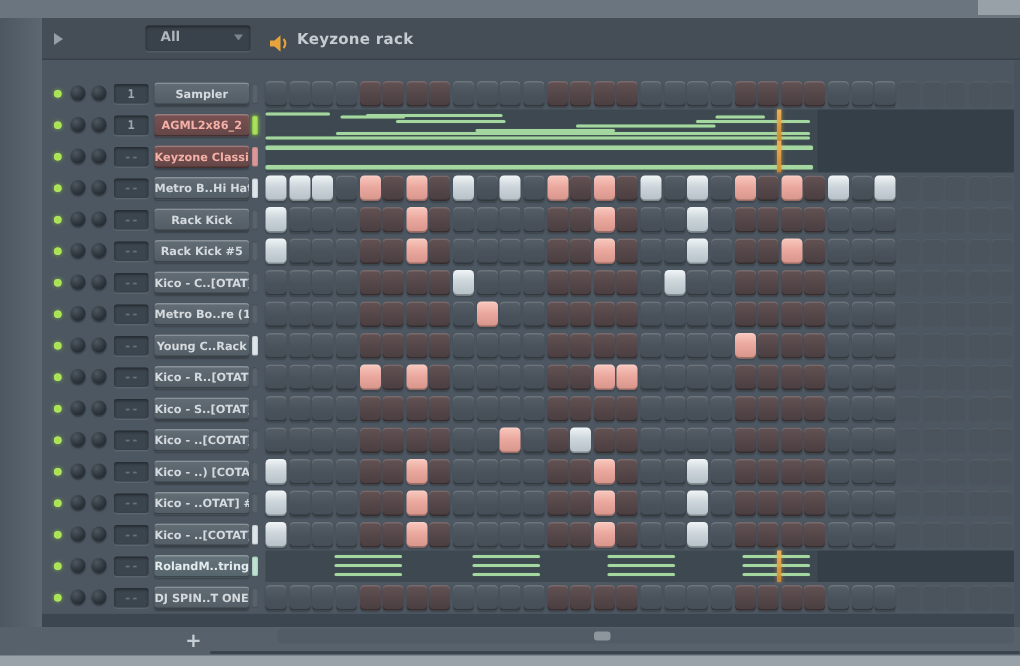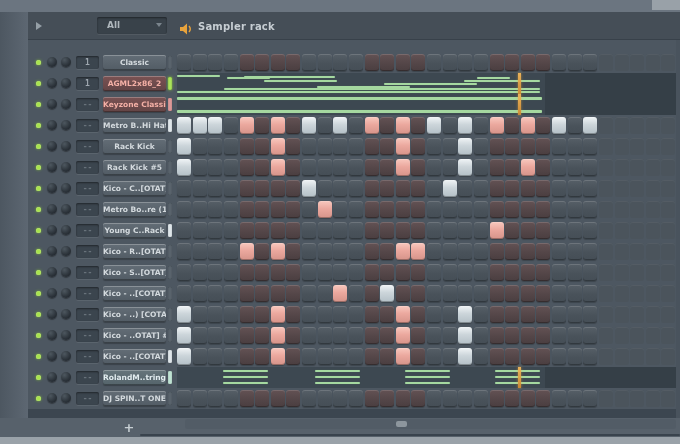--- a/index.html
+++ b/index.html
@@ -87,29 +87,29 @@
   <div class="abs titlebar"></div>
   <div class="abs playarrow"></div>
   <div class="abs combo">All</div>
   <div class="abs comboarr"></div>
   <div class="abs rackicon">
     <svg width="13" height="12" viewBox="0 0 13 12">
       <polygon points="0,4 3,4 7,0.5 7,11.5 3,8 0,8" fill="#e8a33c"></polygon>
       <path d="M9 3 q2.5 3 0 6" stroke="#e8a33c" stroke-width="1.4" fill="none"></path>
     </svg>
   </div>
-  <div class="abs racktitle">Sampler rack</div>
+  <div class="abs racktitle">Keyzone rack</div>
 
   <div class="abs winbody"></div>
   <div id="rows">
       <div class="abs led" style="left: 36px; top: 60px; width: 5px; height: 5px;"></div>
       <div class="abs knob" style="left: 47px; top: 57px; width: 10px; height: 10px;"></div>
       <div class="abs knob" style="left: 61px; top: 57px; width: 10px; height: 10px;"></div>
       <div class="abs disp" style="left: 76px; top: 56px; width: 23px; height: 13px;">1</div>
-      <div class="abs nbtn " style="left: 103px; top: 55px; width: 63px; height: 15px;">Classic</div>
+      <div class="abs nbtn " style="left: 103px; top: 55px; width: 63px; height: 15px;">Sampler</div>
       <div class="abs sel " style="left: 168px; top: 56px; width: 4px; height: 13px;"></div>
       <div class="abs step g" style="left: 177px; top: 54px; width: 14px; height: 17px;"></div>
       <div class="abs step g" style="left: 192.625px; top: 54px; width: 14px; height: 17px;"></div>
       <div class="abs step g" style="left: 208.25px; top: 54px; width: 14px; height: 17px;"></div>
       <div class="abs step g" style="left: 223.875px; top: 54px; width: 14px; height: 17px;"></div>
       <div class="abs step m" style="left: 239.5px; top: 54px; width: 14px; height: 17px;"></div>
       <div class="abs step m" style="left: 255.125px; top: 54px; width: 14px; height: 17px;"></div>
       <div class="abs step m" style="left: 270.75px; top: 54px; width: 14px; height: 17px;"></div>
       <div class="abs step m" style="left: 286.375px; top: 54px; width: 14px; height: 17px;"></div>
       <div class="abs step g" style="left: 302px; top: 54px; width: 14px; height: 17px;"></div>

